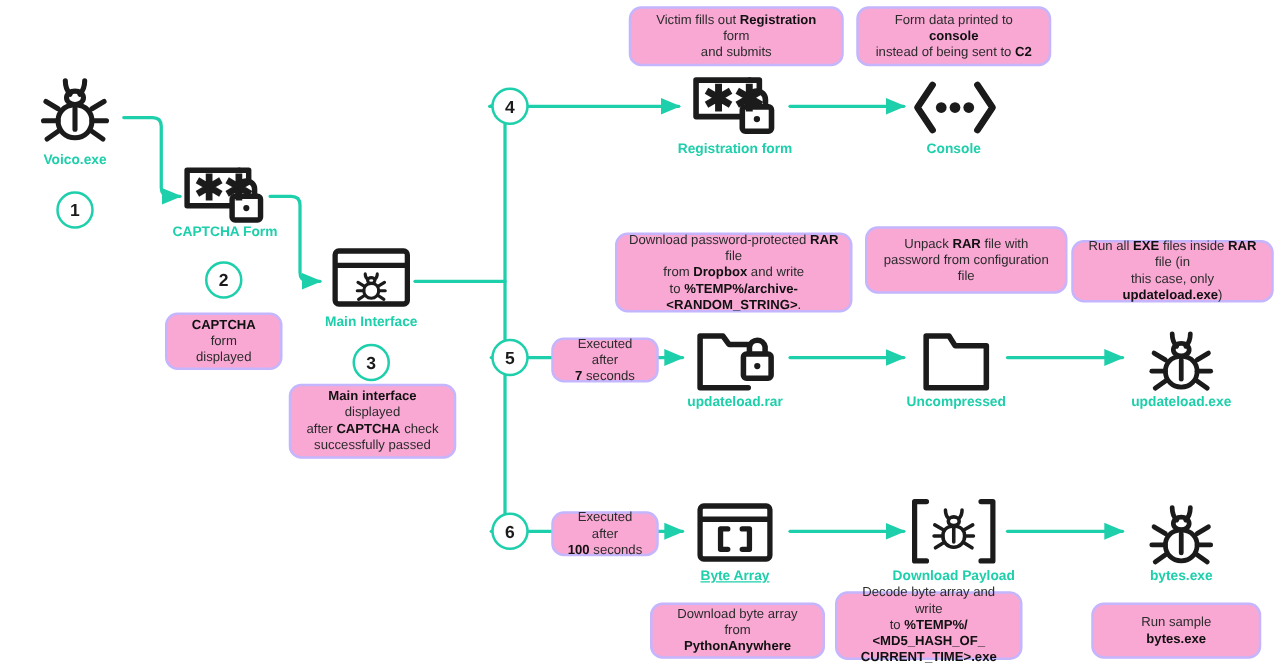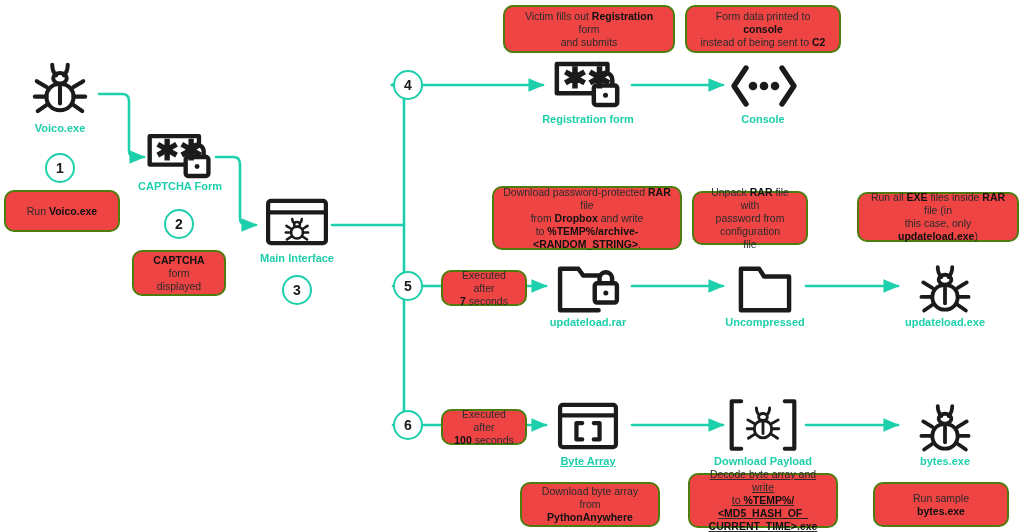--- a/index.html
+++ b/index.html
@@ -6,23 +6,23 @@
   body{
     width:1024px;height:532px;background:#ffffff;overflow:hidden;
     font-family:"Liberation Sans", sans-serif;
     -webkit-font-smoothing:antialiased;
   }
   #stage{position:relative;width:1024px;height:532px;}
 
   
   .note{
     position:absolute;
-    border:2px solid #4d7c0f;
+    border:2px solid #c4b5fd;
     border-radius:10px;
-    background:#ef4444;
+    background:#f9a8d4;
     color:#2b2b2b;
     font-size:10.5px;
     line-height:13px;
     text-align:center;
     display:flex;align-items:center;justify-content:center;
     padding:16px 8px;
     box-sizing:border-box;
   }
   .note b{font-weight:bold;color:#111;}
   .note .txt{display:block;width:100%;}
@@ -295,62 +295,62 @@
   <div class="nodelabel" style="left:703px;top:455px;width:120px;">Download Payload</div>
   <div class="nodelabel" style="left:885px;top:455px;width:120px;">bytes.exe</div>
 
   <div class="step" style="left:45px;top:153px;">1</div>
   <div class="step" style="left:164px;top:209px;">2</div>
   <div class="step" style="left:282px;top:275px;">3</div>
   <div class="step" style="left:393px;top:70px;">4</div>
   <div class="step" style="left:393px;top:271px;">5</div>
   <div class="step" style="left:393px;top:410px;">6</div>
 
-  <div class="note" style="left:4px;top:190px;width:116px;height:42px;">
-    <span class="txt">Run <b>Voico.exe</b></span>
-  </div>
 
   <div class="note" style="left:132px;top:250px;width:94px;height:46px;">
     <span class="txt"><b>CAPTCHA</b> form<br>displayed</span>
   </div>
 
+  <div class="note" style="left:231px;top:307px;width:134px;height:60px;">
+    <span class="txt"><b>Main interface</b> displayed<br>after <b>CAPTCHA</b> check<br>successfully passed</span>
+  </div>
 
   <div class="note" style="left:503px;top:5px;width:172px;height:48px;">
     <span class="txt">Victim fills out <b>Registration</b> form<br>and submits</span>
   </div>
 
   <div class="note" style="left:685px;top:5px;width:156px;height:48px;">
     <span class="txt">Form data printed to <b>console</b><br>instead of being sent to <b>C2</b></span>
   </div>
 
   <div class="note" style="left:492px;top:186px;width:190px;height:64px;">
     <span class="txt">Download password-protected <b>RAR</b> file<br>from <b>Dropbox</b> and write<br>to <b>%TEMP%/archive-</b><br><b>&lt;RANDOM_STRING&gt;</b>.</span>
   </div>
 
-  <div class="note" style="left:692px;top:191px;width:116px;height:54px;">
+  <div class="note" style="left:692px;top:181px;width:162px;height:54px;">
     <span class="txt">Unpack <b>RAR</b> file with<br>password from configuration<br>file</span>
   </div>
 
   <div class="note" style="left:857px;top:192px;width:162px;height:50px;">
     <span class="txt">Run all <b>EXE</b> files inside <b>RAR</b> file (in<br>this case, only <b>updateload.exe</b>)</span>
   </div>
 
   <div class="note" style="left:441px;top:270px;width:86px;height:33px;">
     <span class="txt">Executed after<br><b>7</b> seconds</span>
   </div>
 
   <div class="note" style="left:441px;top:409px;width:86px;height:33px;">
     <span class="txt">Executed after<br><b>100</b> seconds</span>
   </div>
 
   <div class="note" style="left:520px;top:482px;width:140px;height:45px;">
     <span class="txt">Download byte array from<br><b>PythonAnywhere</b></span>
   </div>
 
-  <div class="note" style="left:688px;top:473px;width:150px;height:55px;text-decoration:underline;">
+  <div class="note" style="left:668px;top:473px;width:150px;height:55px;">
     <span class="txt">Decode byte array and write<br>to <b>%TEMP%/</b><br><b>&lt;MD5_HASH_OF_</b><br><b>CURRENT_TIME&gt;.exe</b></span>
   </div>
 
   <div class="note" style="left:873px;top:482px;width:136px;height:45px;">
     <span class="txt">Run sample<br><b>bytes.exe</b></span>
   </div>
 
 </div>
 
 </body></html>

